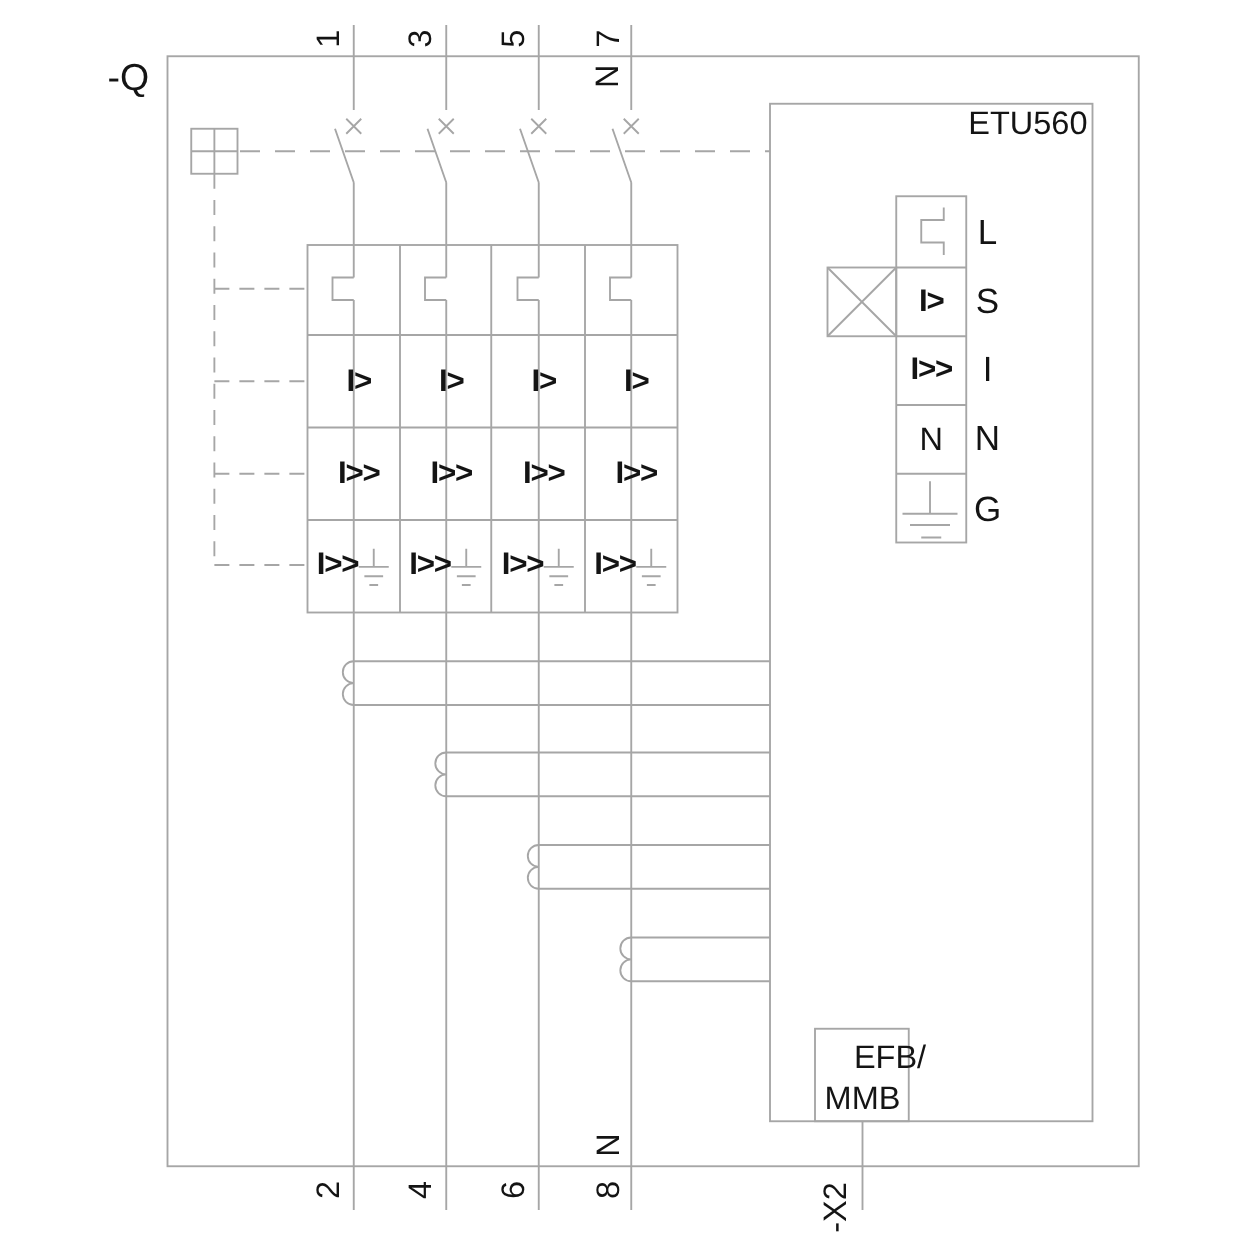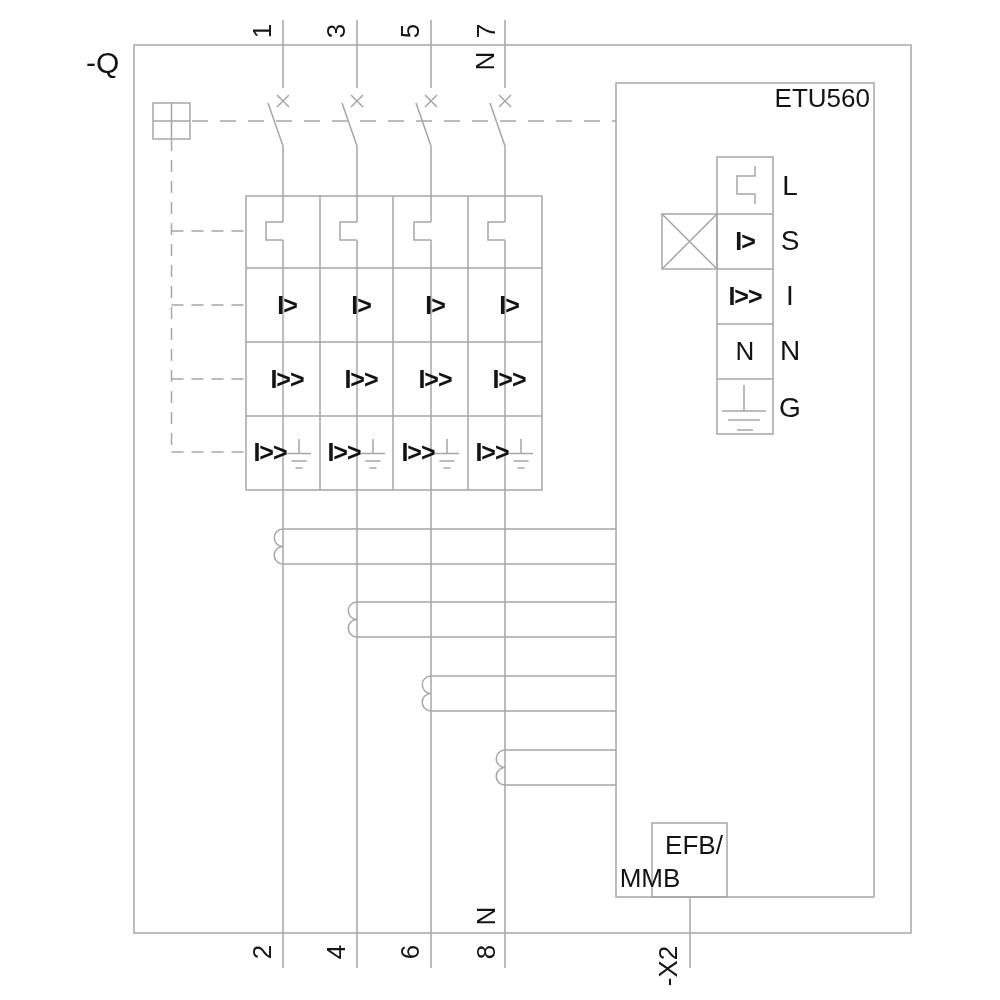--- a/index.html
+++ b/index.html
@@ -129,18 +129,18 @@
   <div class="lbl c sym" style="left:745px;top:241px">I&gt;</div>
   <div class="lbl c sym" style="left:745px;top:296px">I&gt;&gt;</div>
   <div class="lbl c" style="left:745px;top:351px">N</div>
 
   <div class="lbl c f28" style="left:790px;top:186px">L</div>
   <div class="lbl c f28" style="left:790px;top:241px">S</div>
   <div class="lbl c f28" style="left:790px;top:296px">I</div>
   <div class="lbl c f28" style="left:790px;top:351px">N</div>
   <div class="lbl c f28" style="left:790px;top:408px">G</div>
 
-  <div class="lbl c" style="left:694px;top:845px">EFB/</div>
-  <div class="lbl c" style="left:650px;top:878px">MMB</div>
+  <div class="lbl c" style="left:712px;top:845px">EFB/</div>
+  <div class="lbl c" style="left:690px;top:878px">MMB</div>
 
   <div class="lbl v" style="left:668px;top:966px">-X2</div>
 
 </div>
 
 </body></html>

